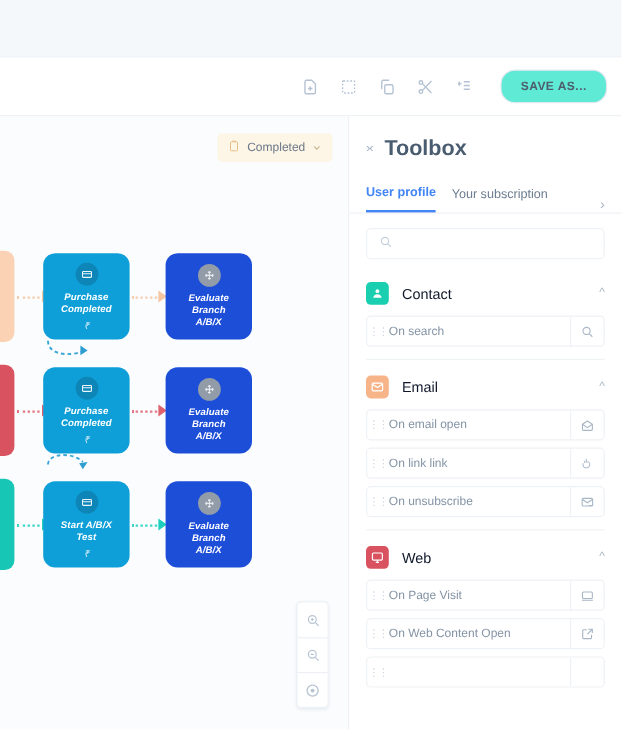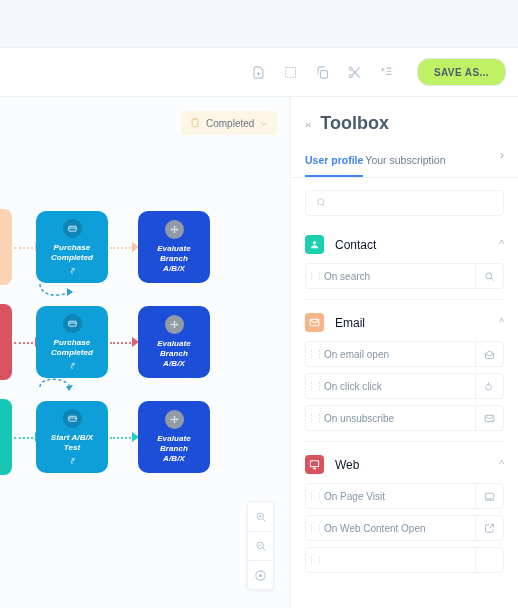--- a/index.html
+++ b/index.html
@@ -31,21 +31,21 @@
     background: #c2cede; border-radius: 0 2px 2px 0;
   }
   .tb-icon {
     width: 30px; height: 30px; display: flex; align-items: center;
     justify-content: center; color: #b4c2d3; cursor: pointer;
     margin: 0 1px;
   }
   .tb-icon svg { display: block; }
   .btn-saveas {
     height: 28px; padding: 0 16px; margin-left: 14px;
-    border: 1px solid #e2e8f0; border-radius: 12px; background: #bef264;
+    border: 1px solid #e2e8f0; border-radius: 12px; background: #5eead4;
     color: #4e5d6e; font-size: 10px; font-weight: bold; letter-spacing: .4px;
     display: flex; align-items: center; cursor: pointer;
   }
   .btn-start {
     height: 28px; padding: 0 18px 0 13px; margin-left: 10px;
     border: none; border-radius: 4px; background: #4285f4;
     color: #fff; font-size: 11px; font-weight: bold; letter-spacing: .3px;
     display: flex; align-items: center; gap: 7px; cursor: pointer;
   }
 
@@ -118,21 +118,21 @@
     background: #ffffff; border-left: 1px solid #eef1f5; overflow: hidden;
   }
   .tbx-header {
     display: flex; align-items: center; gap: 10px;
     padding: 16px 16px 10px 14px;
   }
   .collapse-icon { color: #9fb0c4; font-size: 11px; letter-spacing: -1px; cursor: pointer; }
   .tbx-title { font-size: 18px; color: #4a5c70; font-weight: bold; }
 
   .tabs {
-    display: flex; align-items: flex-start; gap: 2px;
+    display: flex; align-items: flex-end; gap: 13px;
     padding: 4px 14px 0 14px; border-bottom: 1px solid #eef1f5;
     position: relative;
   }
   .tab {
     font-size: 10.5px; color: #6d7d90; padding: 6px 0 9px;
     cursor: pointer; white-space: nowrap;
   }
   .tab.active { color: #4285f4; font-weight: bold; border-bottom: 2.5px solid #4285f4; }
   .tabs-more { margin-left: auto; color: #a9b7c7; font-size: 12px; cursor: pointer; }
 
@@ -415,21 +415,21 @@
           <svg width="11" height="11" viewBox="0 0 24 24" fill="none" stroke="currentColor" stroke-width="2">
             <path d="M3 10l9-6 9 6v9a2 2 0 0 1-2 2H5a2 2 0 0 1-2-2z"></path>
               <path d="M3 10l9 6 9-6"></path>
           </svg>
         </span>
       </div>
       <div class="trigger">
         <span class="grip">
             <span>⋮⋮</span>
           </span>
-        <span class="trigger-label">On click click</span>
+        <span class="trigger-label">On link link</span>
         <span class="trigger-icon">
           <svg width="11" height="11" viewBox="0 0 24 24" fill="none" stroke="currentColor" stroke-width="1.8">
             <path d="M10 3v7M7 6.5v4M13 7v3.5M16 9.5V14a5.5 5.5 0 0 1-5.5 5.5h-1A5.5 5.5 0 0 1 4 14v-3"></path>
           </svg>
         </span>
       </div>
       <div class="trigger">
         <span class="grip">
             <span>⋮⋮</span>
           </span>

